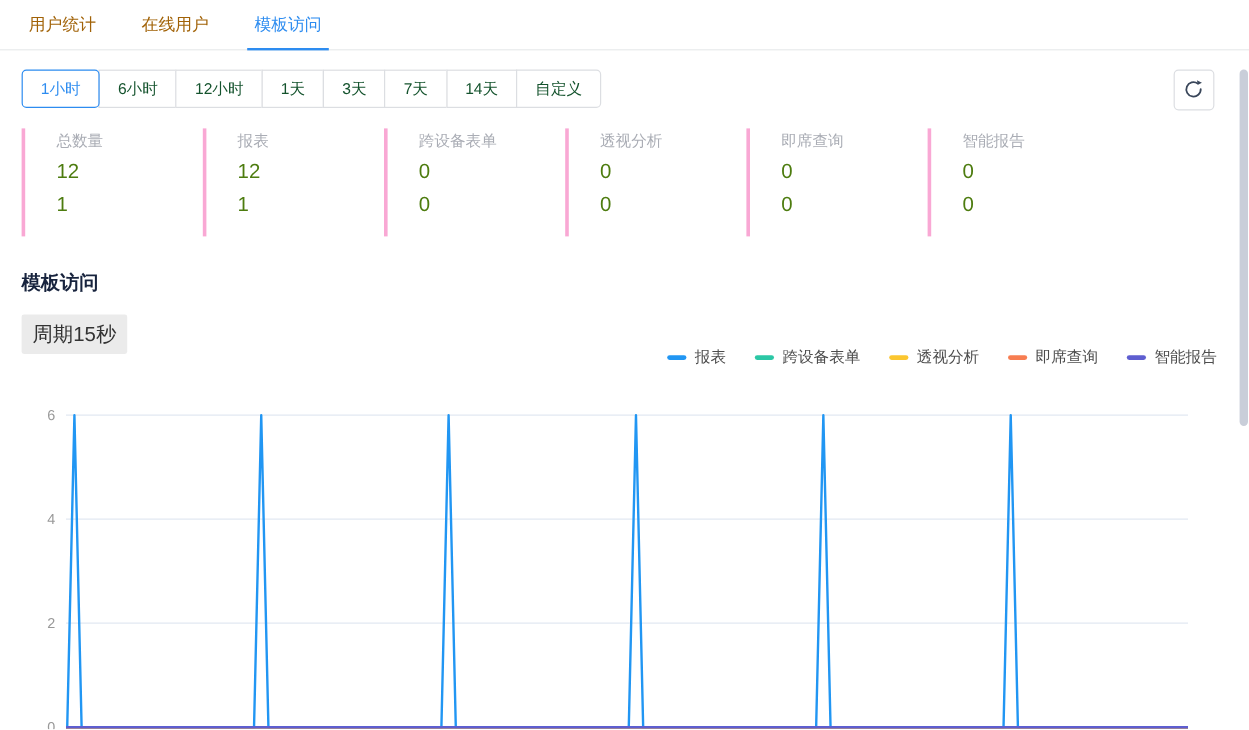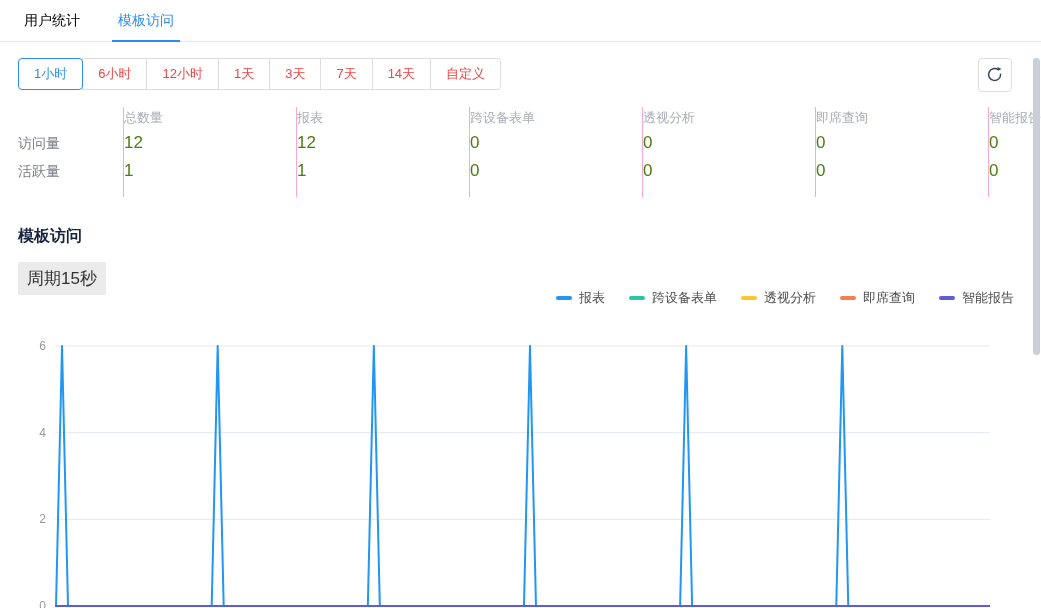--- a/index.html
+++ b/index.html
@@ -4,42 +4,42 @@
 <style>
   * { margin:0; padding:0; box-sizing:border-box; }
   html,body { width:1041px; height:608px; overflow:hidden; background:#fff;
     font-family:"Liberation Sans","DejaVu Sans",sans-serif; color:#333; }
   .stage { position:relative; width:1041px; height:608px; background:#fff; }
 
   
   .tabbar { position:absolute; top:0; left:0; width:100%; height:42px;
     border-bottom:1px solid #e8eaec; display:flex; align-items:stretch; padding-left:18px; }
   .tab { position:relative; display:flex; align-items:center; padding:0 6px; margin-right:26px;
-    font-size:14px; color:#000000; cursor:pointer; }
+    font-size:14px; color:#a16207; cursor:pointer; }
   .tab.active { color:#2d8cf0; }
   .tab.active::after { content:""; position:absolute; left:0; right:0; bottom:-1px;
     height:2px; background:#2d8cf0; }
 
   
   .controls { position:absolute; top:58px; left:18px; right:18px; height:34px; }
   .btn-group { display:flex; }
   .tbtn { height:32px; padding:0 15px; background:#fff; border:1px solid #dcdee2;
-    font-size:13px; color:#ef4444; display:flex; align-items:center; margin-left:-1px;
+    font-size:13px; color:#14532d; display:flex; align-items:center; margin-left:-1px;
     cursor:pointer; position:relative; font-family:inherit; }
   .tbtn:first-child { margin-left:0; border-radius:4px 0 0 4px; }
   .tbtn:last-child { border-radius:0 4px 4px 0; }
   .tbtn.active { color:#2d8cf0; border-color:#2d8cf0; z-index:2; border-radius:4px; }
   .refresh-btn { position:absolute; right:11px; top:0; width:34px; height:34px;
     border:1px solid #dcdee2; border-radius:4px; background:#fff; cursor:pointer;
     display:flex; align-items:center; justify-content:center; }
 
   
   .stats { position:absolute; top:107px; left:18px; display:flex; }
   .stats-labels { width:83px; }
-  .stats-col { width:151px; border-left:1px solid #f9a8d4; padding-bottom:12px;margin-left:22px; }
+  .stats-col { width:151px; border-left:3px solid #f9a8d4; padding-left:26px; padding-bottom:12px; }
   .stats-head { height:22px; line-height:22px; font-size:13px; color:#aaadb5; }
   .stats-val { height:28px; line-height:28px; font-size:17px; color:#4d7c0f; }
   .stats-rowlabel { height:28px; line-height:28px; font-size:14px; color:#7d8088; }
   .stats-spacer { height:22px; }
 
   
   .section-title { position:absolute; top:226px; left:18px; font-size:16px;
     font-weight:bold; color:#17233d; }
   .cycle-badge { position:absolute; top:262px; left:18px; background:#ebebeb;
     color:#333; font-size:17px; padding:5px 9px; border-radius:2px; }
@@ -57,20 +57,21 @@
   .scroll-thumb { position:absolute; top:58px; right:1px; width:7px; height:297px;
     background:#c9ced9; border-radius:4px; cursor:pointer; }
 </style>
 </head>
 <body>
 
 <div class="stage">
 
   <div class="tabbar">
       <div class="tab">用户统计</div>
+      <div class="tab">在线用户</div>
       <div class="tab active">模板访问</div>
     </div>
 
   <div class="controls">
     <div class="btn-group">
         <button class="tbtn active">1小时</button>
         <button class="tbtn">6小时</button>
         <button class="tbtn">12小时</button>
         <button class="tbtn">1天</button>
         <button class="tbtn">3天</button>
@@ -82,25 +83,20 @@
       <span style="display:flex">
         <svg width="18" height="18" viewBox="0 0 18 18">
           <path d="M 12.1 3.6 A 6 6 0 1 0 14.6 8.2" fill="none" stroke="#39465a" stroke-width="1.5" stroke-linecap="round"></path>
           <path d="M 11.4 0.9 L 12.3 4.6 L 15.6 2.9 Z" fill="#39465a"></path>
         </svg>
       </span>
     </div>
   </div>
 
   <div class="stats">
-    <div class="stats-labels">
-      <div class="stats-spacer"></div>
-      <div class="stats-rowlabel">访问量</div>
-      <div class="stats-rowlabel">活跃量</div>
-    </div>
 
   <div class="stats-col">
         <div class="stats-head">总数量</div>
         <div class="stats-val">12</div>
         <div class="stats-val">1</div>
       </div>
       <div class="stats-col">
         <div class="stats-head">报表</div>
         <div class="stats-val">12</div>
         <div class="stats-val">1</div>

